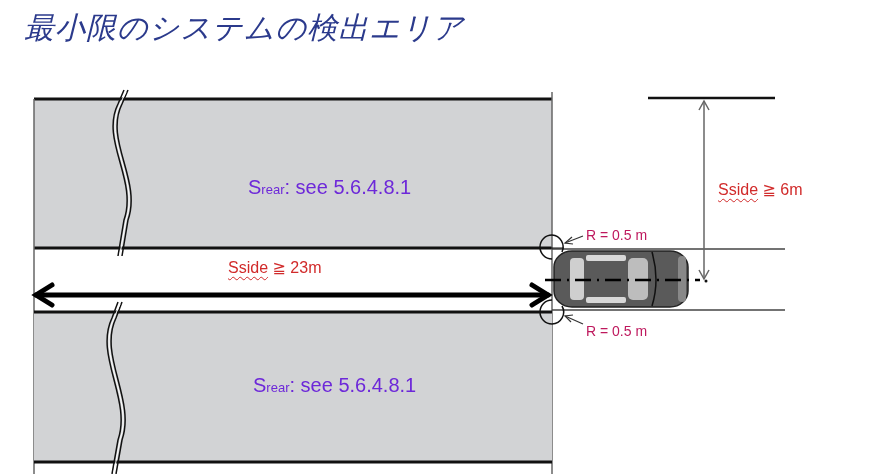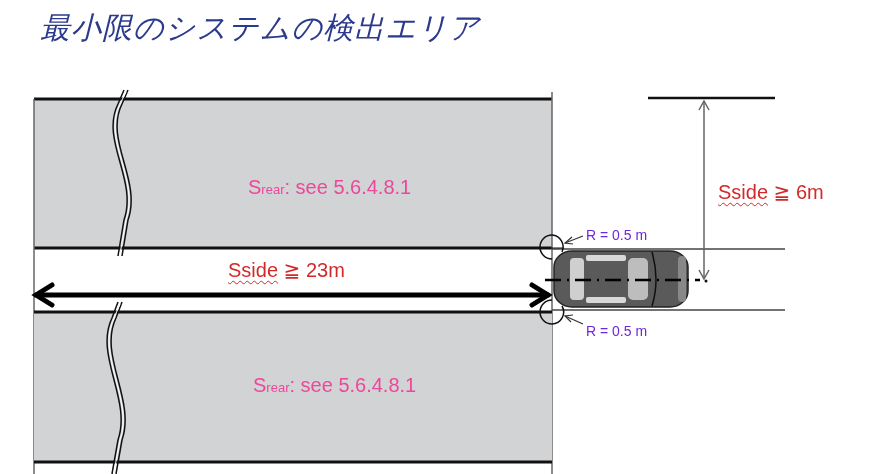--- a/index.html
+++ b/index.html
@@ -1,37 +1,37 @@
 <!DOCTYPE html>
 <html><head>
   <meta charset="utf-8">
   <style>
     html, body { margin: 0; padding: 0; background: #ffffff; }
     body { width: 885px; height: 474px; position: relative; overflow: hidden; font-family: "DejaVu Sans", sans-serif; }
     .title {
-      position: absolute; left: 40px; top: 8px;
+      position: absolute; left: 24px; top: 8px;
       font-family: Liberation Serif, serif;
       font-size: 30px; font-style: italic; color: #2b3a8c;
       letter-spacing: 1px; white-space: nowrap;
     }
     svg.diagram { position: absolute; left: 0; top: 0; }
     .lbl { position: absolute; white-space: nowrap; }
     .zone-label {
-      font-family: "Liberation Sans", sans-serif; font-size: 20px; color: #ec4899;
+      font-family: "Liberation Sans", sans-serif; font-size: 20px; color: #6d28d9;
     }
     .zone-label .sub { font-size: 13px; }
     .red-label {
-      font-family: "Liberation Sans", sans-serif; font-size: 20px; color: #d12a2a;
+      font-family: "Liberation Sans", sans-serif; font-size: 16px; color: #d12a2a;
     }
     .red-label .squiggle {
       text-decoration: underline wavy #d12a2a; text-underline-offset: 3px;
       text-decoration-thickness: 1px;
     }
     .r-label {
-      font-family: "Liberation Sans", sans-serif; font-size: 14px; color: #6d28d9;
+      font-family: "Liberation Sans", sans-serif; font-size: 14px; color: #be185d;
     }
   </style>
 </head>
 <body>
 
 <div class="title">最小限のシステムの検出エリア</div>
 
 <svg class="diagram" width="885" height="474" viewBox="0 0 885 474">
 
   <rect x="34" y="99" width="518" height="149" fill="#d2d3d5" stroke="none"></rect>

